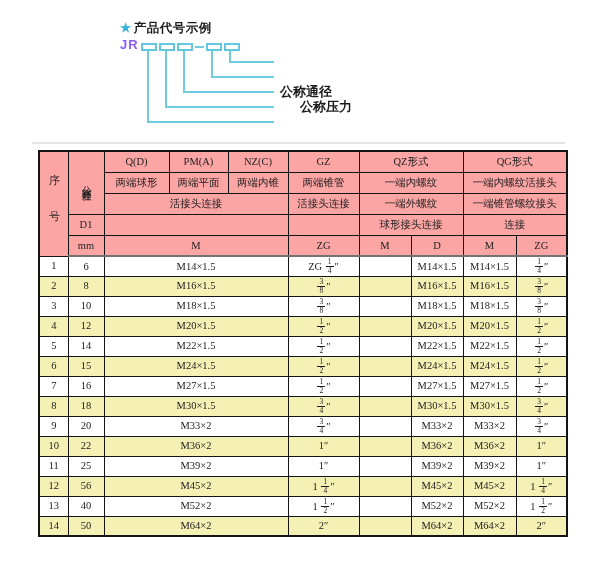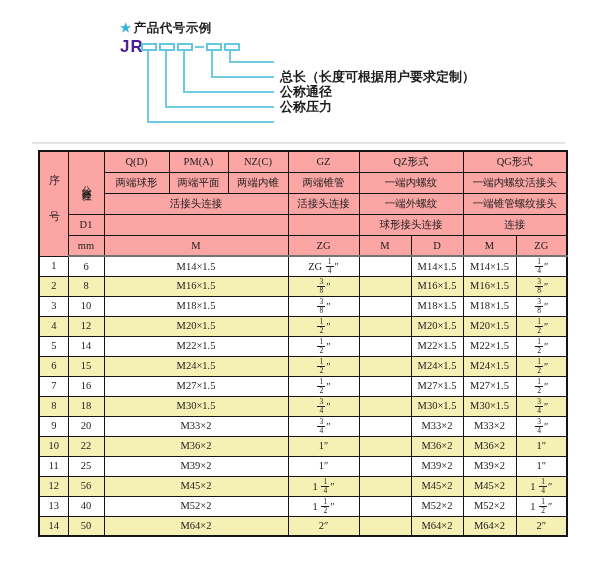--- a/index.html
+++ b/index.html
@@ -3,21 +3,21 @@
 <meta charset="utf-8">
 <style>
   * { margin:0; padding:0; box-sizing:border-box; }
   html,body { width:600px; height:567px; background:#ffffff; overflow:hidden;
               font-family:"Liberation Sans", sans-serif; color:#1c1c1c; }
   #page { position:relative; width:600px; height:465px; background:#fff; }
 
   
   .star-line { position:absolute; left:120px; top:20px; font-size:12.5px; font-weight:bold; letter-spacing:0.5px; }
   .star-line .star { color:#35b2da; margin-right:2px; }
-  .jr { position:absolute; left:120px; top:37px; font-size:17px; font-weight:bold; color:#4c1d95; letter-spacing:1px; }
+  .jr { position:absolute; left:120px; top:37px; font-size:13px; font-weight:bold; color:#8b5cf6; letter-spacing:1px; }
   .pbox { position:absolute; top:43px; width:16px; height:8px; border:2px solid #63c7e0; background:#fff; }
   .vln { position:absolute; width:2px; background:#6fcbe2; }
   .hln { position:absolute; height:2px; background:#6fcbe2; }
   .dlabel { position:absolute; left:280px; font-size:13px; font-weight:bold; line-height:14px; white-space:nowrap; }
   .grayband { position:absolute; left:32px; top:142px; width:533px; height:2px; background:#e3e3e3; }
 
   
   .tbl-title { position:absolute; left:36px; top:124px; font-size:20px; font-weight:bold; font-style:italic;
                font-family:"Liberation Serif", serif; letter-spacing:2px; }
 
@@ -63,23 +63,22 @@
   <div class="vln" style="left:183px; top:51px; height:41px;"></div>
   <div class="vln" style="left:165px; top:51px; height:56px;"></div>
   <div class="vln" style="left:147px; top:51px; height:71px;"></div>
 
   <div class="hln" style="left:229px; top:61px;  width:45px;"></div>
   <div class="hln" style="left:211px; top:76px;  width:63px;"></div>
   <div class="hln" style="left:183px; top:91px;  width:91px;"></div>
   <div class="hln" style="left:165px; top:106px; width:109px;"></div>
   <div class="hln" style="left:147px; top:121px; width:127px;"></div>
 
-  <div class="dlabel" style="top:70px;">总长（长度可根据用户要求定制）</div>
   <div class="dlabel" style="top:85px;">公称通径</div>
-  <div class="dlabel" style="top:100px;">公称压力</div>
+  <div class="dlabel" style="top:100px;margin-left:20px;">公称压力</div>
 
   <div class="grayband"></div>
 
 
   <table>
     <colgroup>
       <col style="width:29px">
         <col style="width:36px">
         <col style="width:65px">
         <col style="width:59px">

